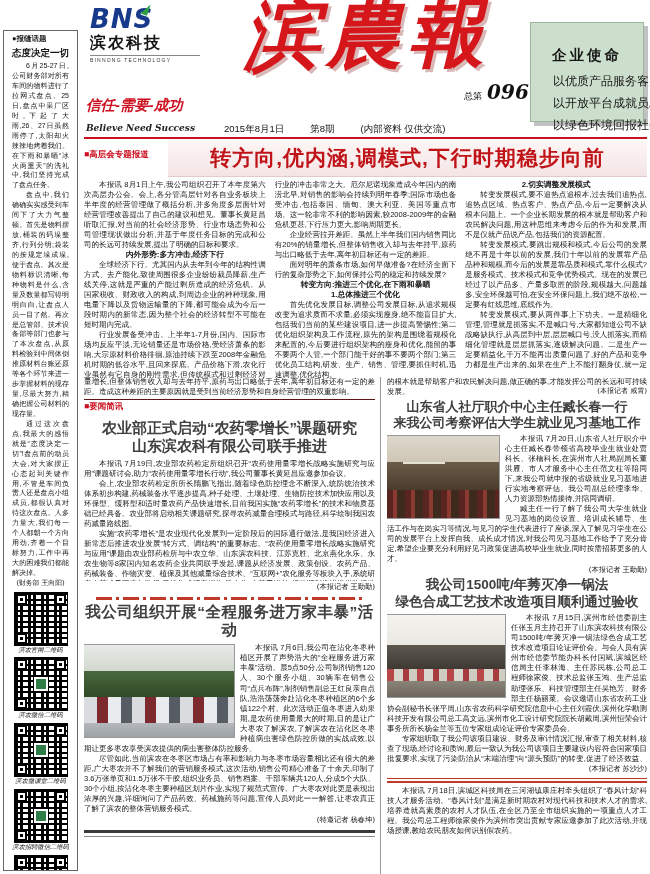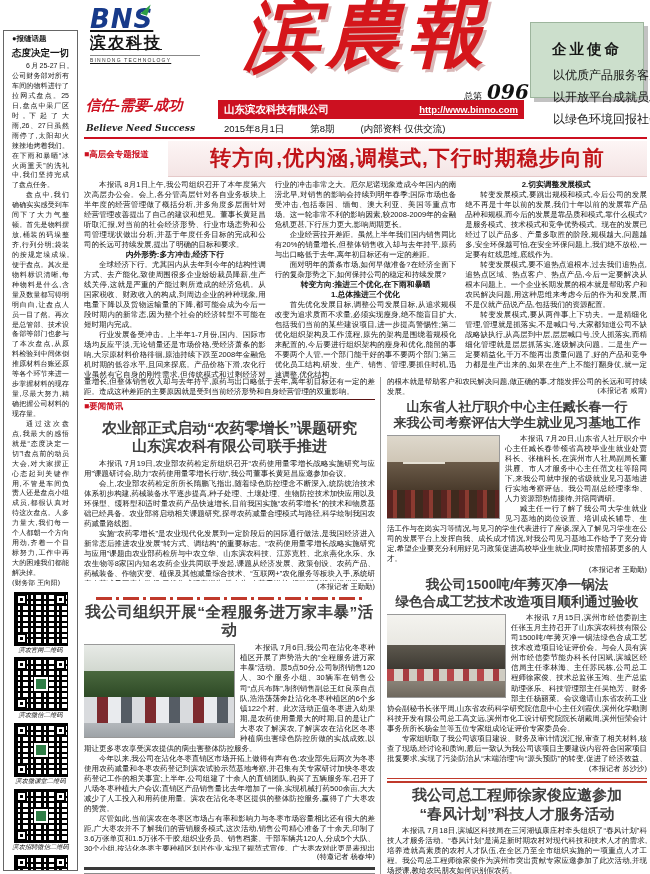--- a/index.html
+++ b/index.html
@@ -4,33 +4,33 @@
 <style>
   html,body{margin:0;padding:0;}
   body{width:650px;height:874px;position:relative;background:#fff;color:#161616;
        font-family:"Liberation Sans",sans-serif;overflow:hidden;}
   
   .sidebar{position:absolute;left:3px;top:30px;width:75px;height:841px;border:1px solid #666;
            box-sizing:border-box;padding:3px 8px;font-size:7px;line-height:1.42;text-align:justify;overflow:hidden;}
   .sb-tag{font-weight:bold;font-size:7.5px;}
   .sb-title{font-weight:bold;font-size:9.5px;text-align:center;margin:1px 0 2px;}
   .sidebar p{margin:0;text-indent:14px;}
-  .sb-sig{text-align:left;font-size:6.8px;margin-top:1px;font-family:"DejaVu Serif",serif;}
+  .sb-sig{text-align:center;font-size:6.8px;margin-top:1px;font-family:"DejaVu Serif",serif;}
   .qr{position:relative;width:52px;height:52px;margin:4px auto 1px;background-color:#fff;
       background-image:repeating-linear-gradient(90deg,#000 0 3px,transparent 3px 5px,#000 5px 8px,transparent 8px 13px),
                        repeating-linear-gradient(0deg,#000 0 2px,transparent 2px 6px,#000 6px 8px,transparent 8px 11px);
       outline:1px solid #000;}
   .eye{position:absolute;width:11px;height:11px;border:2px solid #000;background:#fff;box-sizing:border-box;}
   .eye::after{content:"";position:absolute;left:2px;top:2px;width:3px;height:3px;background:#000;}
   .tl{left:1px;top:1px}.tr{right:1px;top:1px}.bl{left:1px;bottom:1px}
   .qctr{position:absolute;left:19px;top:19px;width:14px;height:14px;background:#2e7d46;border:2px solid #fff;box-sizing:border-box;}
   .qr-cap{font-size:6.3px;text-align:center;font-family:"DejaVu Serif",serif;font-style:italic;margin-bottom:1px;white-space:nowrap;}
   
   .header{position:absolute;left:84px;top:4px;width:563px;height:132px;}
-  .logo{position:absolute;left:6px;top:2px;width:110px;text-decoration:underline;}
+  .logo{position:absolute;left:6px;top:2px;width:110px;}
   .logo-bns{font-size:26px;font-weight:bold;font-style:italic;color:#173a8a;letter-spacing:1px;line-height:1;
             font-family:"DejaVu Sans",sans-serif;position:relative;}
   .logo-leaf{position:absolute;left:52px;top:-3px;width:0;height:0;border-left:7px solid transparent;
              border-bottom:12px solid #2e9e46;transform:rotate(18deg);}
   .logo-cn{font-size:16px;font-weight:bold;letter-spacing:2px;margin-top:1px;}
   .logo-en{font-size:5px;letter-spacing:1.2px;color:#333;border-top:1px solid #888;margin-top:1px;padding-top:1px;}
   .masthead{position:absolute;left:128px;top:-12px;width:310px;text-align:center;
             font-family:"DejaVu Serif",serif;font-weight:bold;font-style:italic;
             font-size:76px;color:#d5161b;letter-spacing:6px;line-height:1.1;white-space:nowrap;
             text-shadow:3px 3px 0 #d9b8b8;transform:rotate(-1deg);}
@@ -40,22 +40,22 @@
   .slogan{position:absolute;left:2px;top:92px;width:128px;}
   .slogan-cn{color:#cc1020;font-weight:bold;font-style:italic;font-size:14.5px;white-space:nowrap;}
   .slogan-en{font-size:9px;font-weight:bold;font-style:italic;color:#222;font-family:"DejaVu Serif",serif;margin-top:8px;}
   .redbar{position:absolute;left:134px;top:96px;width:306px;height:19px;background:#cc1020;color:#fff;
           display:flex;align-items:center;padding:0 6px;box-sizing:border-box;}
   .redbar .co{font-weight:bold;font-size:10.5px;}
   .redbar .site{margin-left:auto;font-size:9.5px;text-decoration:underline;color:#fff;font-weight:bold;}
   .daterow{position:absolute;left:134px;top:117px;width:306px;display:flex;font-size:9.5px;color:#111;padding:2px 6px;box-sizing:border-box;}
   .daterow span{margin-right:26px;white-space:nowrap;}
   .daterow span:last-child{margin-right:0;}
-  .mission{position:absolute;left:446px;top:18px;width:114px;height:76px;background:#ccdfcc;border:1px solid #9db59d;
-           box-shadow:4px 4px 0 #c2c2c2;padding:17px 6px;box-sizing:border-box;}
+  .mission{position:absolute;left:446px;top:18px;width:114px;height:100px;background:#ccdfcc;border:1px solid #9db59d;
+           box-shadow:4px 4px 0 #c2c2c2;padding:23px 6px;box-sizing:border-box;}
   .mission-title{text-align:center;font-weight:bold;font-size:14.5px;letter-spacing:3px;margin-bottom:5px;}
   .mission-line{font-size:12px;font-weight:normal;font-family:"DejaVu Serif",serif;line-height:1.85;white-space:nowrap;margin-left:16px;}
   
   .lead{position:absolute;left:84px;top:137px;width:563px;}
   .lead-rule{border-top:2.5px solid #cc1020;margin-bottom:2px;}
   .lead-head-row{display:flex;align-items:stretch;}
   .sec-label{color:#cc1020;font-weight:bold;font-size:8.5px;width:84px;padding-top:8px;white-space:nowrap;}
   .lead-headline{flex:1;text-align:center;font-weight:bold;font-size:21px;color:#c01318;
                  background:linear-gradient(#fdf5f5,#f4e5e5);padding:3px 0 4px;letter-spacing:1px;
                  border-bottom:1px solid #e5c9c9;white-space:nowrap;}
@@ -161,24 +161,20 @@
   <div class="masthead">滨農報</div>
   <div class="issue-no">
     <span class="sm">总第</span>
     <span class="big">096</span>
     <span class="sm">期</span>
   </div>
   <div class="slogan">
     <div class="slogan-cn">信任-需要-成功</div>
     <div class="slogan-en">Believe Need Success</div>
   </div>
-  <div class="redbar">
-    <span class="co">山东滨农科技有限公司</span>
-    <span class="site">http://www.binno.com</span>
-  </div>
   <div class="daterow">
     <span>2015年8月1日</span>
     <span>第8期</span>
     <span>(内部资料 仅供交流)</span>
   </div>
   <div class="mission">
     <div class="mission-title">企业使命</div>
     <div class="mission-line">以优质产品服务客户</div>
     <div class="mission-line">以开放平台成就员工</div>
     <div class="mission-line">以绿色环境回报社会</div>
@@ -195,22 +191,22 @@
     <p>本报讯 8月1日上午,我公司组织召开了本年度第六次高层办公会。会上,各分管高层针对各自业务板块上半年度的经营管理做了概括分析,并多角度多层面针对经营管理改善提出了自己的建议和想见。董事长黄延昌听取汇报,对当前的社会经济形势、行业市场态势和公司管理现状做出分析,并基于年度任务目标的完成和公司的长远可持续发展,提出了明确的目标和要求。</p>
     <p class="sub">内外形势:多方冲击,经济下行</p>
     <p>全球经济下行。尤其国内从去年到今年的结构性调方式、去产能化,致使周围很多企业纷纷裁员降薪,生产线关停,这就是严重的产能过剩所造成的经济危机。从国家税收、财政收入的构成,到周边企业的种种现象,用电量下降以及货物运输量的下降,都可能会成为今后一段时期内的新常态,因为整个社会的经济转型不可能在短时期内完成。</p>
     <p>行业发展备受冲击。上半年1-7月份,国内、国际市场均反应平淡,无论销量还是市场价格,受经济萧条的影响,大宗原材料价格徘徊,原油持续下跌至2008年金融危机时期的低谷水平,且回来探底。产品价格下滑,农化行业虽然有它自身的刚性需求,但传统模式和过剩经济对行业的冲击非常之大。厄尔尼诺现象造成今年国内的南涝北旱,对销售的影响会持续到明年春季;国际市场也备受冲击,包括泰国、缅甸、澳大利亚、美国等重点市场。这一轮非常不利的影响因素,较2008-2009年的金融危机更甚,下行压力更大,影响周期更长。</p>
     <p>企业经营拉开差距。虽然上半年我们国内销售同比有20%的销量增长,但整体销售收入却与去年持平,原药与出口略低于去年,离年初目标还有一定的差距。</p>
     <p>面对明年的萧条市场,如何早做准备?在经济全面下行的复杂形势之下,如何保持公司的稳定和持续发展?</p>
     <p class="sub">转变方向:推进三个优化,在下雨和暴晒</p>
     <p class="sub">1.总体推进三个优化</p>
     <p>首先优化发展目标,调整公司发展目标,从追求规模改变为追求质而不求量,必须实现瘦身,绝不能盲目扩大,包括我们当前的某些建设项目,进一步提高警惕性;第二优化组织架构及工作流程,原先的架构是围绕着规模化来配置的,今后要进行组织架构的瘦身和优化,能留的事不要两个人管,一个部门能干好的事不要两个部门;第三优化员工结构,研发、生产、销售、管理,要抓住时机,迅速调整,优化结构。</p>
     <p class="sub">2.切实调整发展模式</p>
+    <p>转变发展模式,要不追热点追根本,过去我们追热点,追热点区域、热点客户、热点产品,今后一定要解决从根本问题上。一个企业长期发展的根本就是帮助客户和农民解决问题,用这种思维来考虑今后的作为和发展,而不是仅就产品说产品,包括我们的资源配置。</p>
     <p>转变发展模式,要跳出规模和模式,今后公司的发展绝不再是十年以前的发展,我们十年以前的发展靠产品品种和规模,而今后的发展是靠品质和模式,靠什么模式?是服务模式、技术模式和竞争优势模式。现在的发展已经过了以产品多、产量多取胜的阶段,规模越大,问题越多,安全环保越可怕,在安全环保问题上,我们绝不放松,一定要有红线思维,底线作为。</p>
-    <p>转变发展模式,要不追热点追根本,过去我们追热点,追热点区域、热点客户、热点产品,今后一定要解决从根本问题上。一个企业长期发展的根本就是帮助客户和农民解决问题,用这种思维来考虑今后的作为和发展,而不是仅就产品说产品,包括我们的资源配置。</p>
     <p>转变发展模式,要从两件事上下功夫。一是精细化管理,管理就是抓落实,不是喊口号,大家都知道公司不缺战略缺执行,从高层到中层,层层喊口号,没人抓落实,而精细化管理就是层层抓落实,逐级解决问题。二是生产一定要精益化,千万不能再出质量问题了,好的产品和竞争力都是生产出来的,如果在生产上不能打翻身仗,就一定会出大问题,生产就是做质量、做成本,抓环保,管安全,所有的竞争力都是生产出来的。</p>
 
   </div>
 </div>
 
 <div class="news">
 
   <div class="ncol-l">
     <p class="cont">量增长,但整体销售收入却与去年持平,原药与出口略低于去年,离年初目标还有一定的差距。造成这种差距的主要原因就是受到当前经济形势和自身经营管理的双重影响。</p>
     <div class="dark-rule"></div>
@@ -226,21 +222,20 @@
       <p>实施“农药零增长”是农业现代化发展到一定阶段后的国际通行做法,是我国经济进入新常态后推进农业发展“转方式、调结构”的重要标志。“农药使用量零增长战略实施研究与应用”课题由农业部药检所与中农立华、山东滨农科技、江苏克胜、北京燕化永乐、永农生物等8家国内知名农药企业共同联手发起,课题从经济发展、政策创设、农药产品、药械装备、作物灾变、植保及其他减量综合技术、“互联网+”农化服务等板块入手,系统研究农药减量因素与路径,最终集成研究报告,旨在为“农药零增长”行动顺利推进提供路径选择和政策建议。</p>
     </div>
     <div class="sig">(本报记者 王勤勤)</div>
 
     <div class="orn"></div>
 
     <div class="a-head h16">我公司组织开展“全程服务进万家丰暴”活动</div>
     <div class="body-txt" style="max-height:208px;">
       <div class="ph ph-cars"></div>
       <p>本报讯 7月6日,我公司在沾化冬枣种植区开展了声势浩大的“全程服务进万家丰暴”活动。晨5点50分,公司制剂销售120人、30个服务小组、30辆车在销售公司“点兵布阵”,制剂销售副总王红良亲自点队,浩浩荡荡奔赴沾化冬枣种植区的6个乡镇122个村。此次活动正值冬枣进入幼果期,是农药使用量最大的时期,目的是让广大枣农了解滨农,了解滨农在沾化区冬枣种植病虫害绿色防控所做的实战成效,以期让更多枣农享受滨农提供的病虫害整体防控服务。</p>
-      <p>今年以来,我公司在沾化冬枣直销区市场开拓上做得有声有色:农业部先后两次为冬枣使用农药减量和冬枣农药登记到滨农试验示范基地考察,并召集有关专家研讨加快冬枣农药登记工作的相关事宜;上半年,公司组建了十余人的直销团队,购买了五辆服务车,召开了八场冬枣种植大户会议;直销区产品销售量比去年增加了一倍,实现机械打药500余亩,大大减少了人工投入和用药使用量。滨农在沾化冬枣区提供的整体防控服务,赢得了广大枣农的赞赏。</p>
       <p>尽管如此,当前滨农在冬枣区市场占有率和影响力与冬枣市场容量相比还有很大的差距,广大枣农并不了解我们的营销服务模式,这次活动,销售公司精心准备了十余天,印制了3.6万张单页和1.5万张不干胶,组织业务员、销售档案、干部车辆共120人,分成5个大队、30个小组,按沾化冬枣主要种植区划片作业,实现了规范式宣传。广大枣农对此更是表现出浓厚的兴趣,详细询问了产品药效、药械施药等问题,宣传人员对此一一解答,让枣农真正了解了滨农的整体营销服务模式。</p>
     </div>
     <div class="sig">(特邀记者 杨春坤)</div>
     <div class="thick-div"></div>
   </div>
 
   <div class="ncol-r">
     <p class="cont"><span>的根本就是帮助客户和农民解决问题,做正确的事,才能发挥公司的长远和可持续发展。</span><span class="csig">(本报记者 咸霄)</span></p>
 
     <div class="a-head h13">
@@ -260,22 +255,18 @@
     </div>
     <div class="body-txt" style="max-height:150px;">
       <div class="ph ph-conf"></div>
       <p>本报讯 7月15日,滨州市经信委副主任张玉月主持召开了山东滨农科技有限公司1500吨/年莠灭净一锅法绿色合成工艺技术改造项目论证评价会。与会人员有滨州市经信委节能办科长付国斌,滨城区经信局主任李林海、主任苏民栋,公司总工程师徐家俊、技术总监张玉鸿、生产总监助理张乐、科技管理部主任吴艳芳、财务部主任杨丽菜。会议邀请山东省农药工业协会副秘书长张平周,山东省农药科学研究院信息中心主任刘霞伏,滨州化学勘测科技开发有限公司总工高文远,滨州市化工设计研究院院长胡戴周,滨州恒荣会计事务所所长杨金兰等五位专家组成论证评价专家委员会。</p>
       <p>专家组听取了我公司该项目建设、财务及审计情况汇报,审查了相关材料,核查了现场,经讨论和质询,最后一致认为我公司该项目主要建设内容符合国家项目批复要求,实现了污染防治从“末端治理”向“源头预防”的转变,促进了经济效益、社会效益、环境效益的相互协调,对农药行业清洁生产具有较好的示范和带动作用。</p>
     </div>
     <div class="sig">(本报记者 苏沙沙)</div>
 
     <div class="red-div"></div>
 
-    <div class="a-head h15">
-      <div>我公司总工程师徐家俊应邀参加</div>
-      <div>“春风计划”科技人才服务活动</div>
-    </div>
     <div class="body-txt">
       <p>本报讯 7月18日,滨城区科技局在三河湖镇康庄村牵头组织了“春风计划”科技人才服务活动。“春风计划”是满足新时期农村对现代科技和技术人才的需求,培养造就高素质的农村人才队伍,在全区乃至全市组织实施的一项重点人才工程。我公司总工程师徐家俊作为滨州市突出贡献专家应邀参加了此次活动,并现场授课,教给农民朋友如何识别假农药。</p>
     </div>
 
   </div>
 </div>
 
 </body></html>

